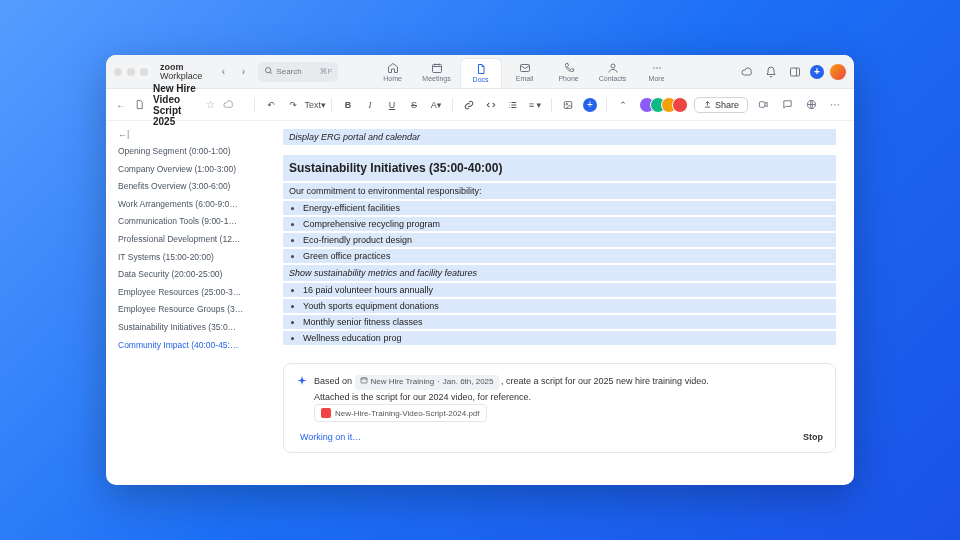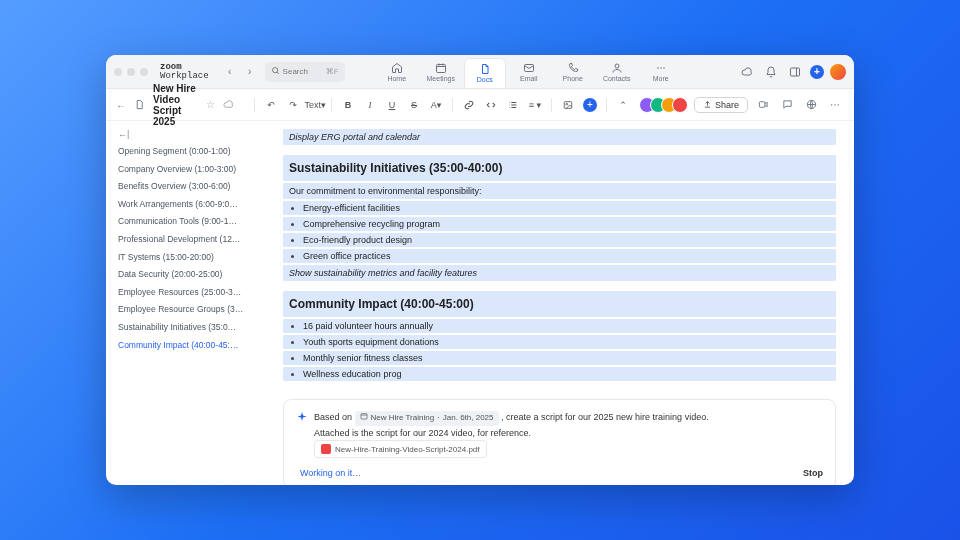--- a/index.html
+++ b/index.html
@@ -15,21 +15,21 @@
     display: flex; flex-direction: column; overflow: hidden;
     font-size: 9px; color: #222;
   }
   
   .titlebar {
     height: 34px; background: #f3f4f6; border-bottom: 1px solid #e5e7eb;
     display: flex; align-items: center; padding: 0 8px; gap: 6px;
   }
   .traffic { display: flex; gap: 5px; margin-right: 6px; }
   .traffic span { width: 8px; height: 8px; border-radius: 50%; background: #ddd; }
-  .brand { font-size: 9px; line-height: 1; color: #333; margin-right: 6px; font-family: Liberation Mono, monospace; }
+  .brand { font-size: 9px; line-height: 1; color: #333; margin-right: 6px; }
   .brand b { font-weight: 700; }
   .navarrows { display: flex; gap: 2px; }
   .iconbtn {
     width: 18px; height: 18px; display: flex; align-items: center; justify-content: center;
     border-radius: 4px; color: #6b7280; cursor: pointer; font-size: 10px;
   }
   .search {
     display: flex; align-items: center; gap: 3px; background: #e8eaed;
     border-radius: 5px; padding: 2px 6px; height: 20px; width: 80px; color: #777;
     font-size: 8px;
@@ -358,21 +358,20 @@
             </ul>
           </div>
           <div class="hl li-wrap">
             <ul class="ul">
               <li>Green office practices</li>
             </ul>
           </div>
         </div>
       <div class="hl note-italic para">Show sustainability metrics and facility features</div>
 
-      <div class="hl section-h">Community Impact (40:00-45:00)</div>
       <div id="comm-list">
           <div class="hl li-wrap">
             <ul class="ul">
               <li>16 paid volunteer hours annually</li>
             </ul>
           </div>
           <div class="hl li-wrap">
             <ul class="ul">
               <li>Youth sports equipment donations</li>
             </ul>

